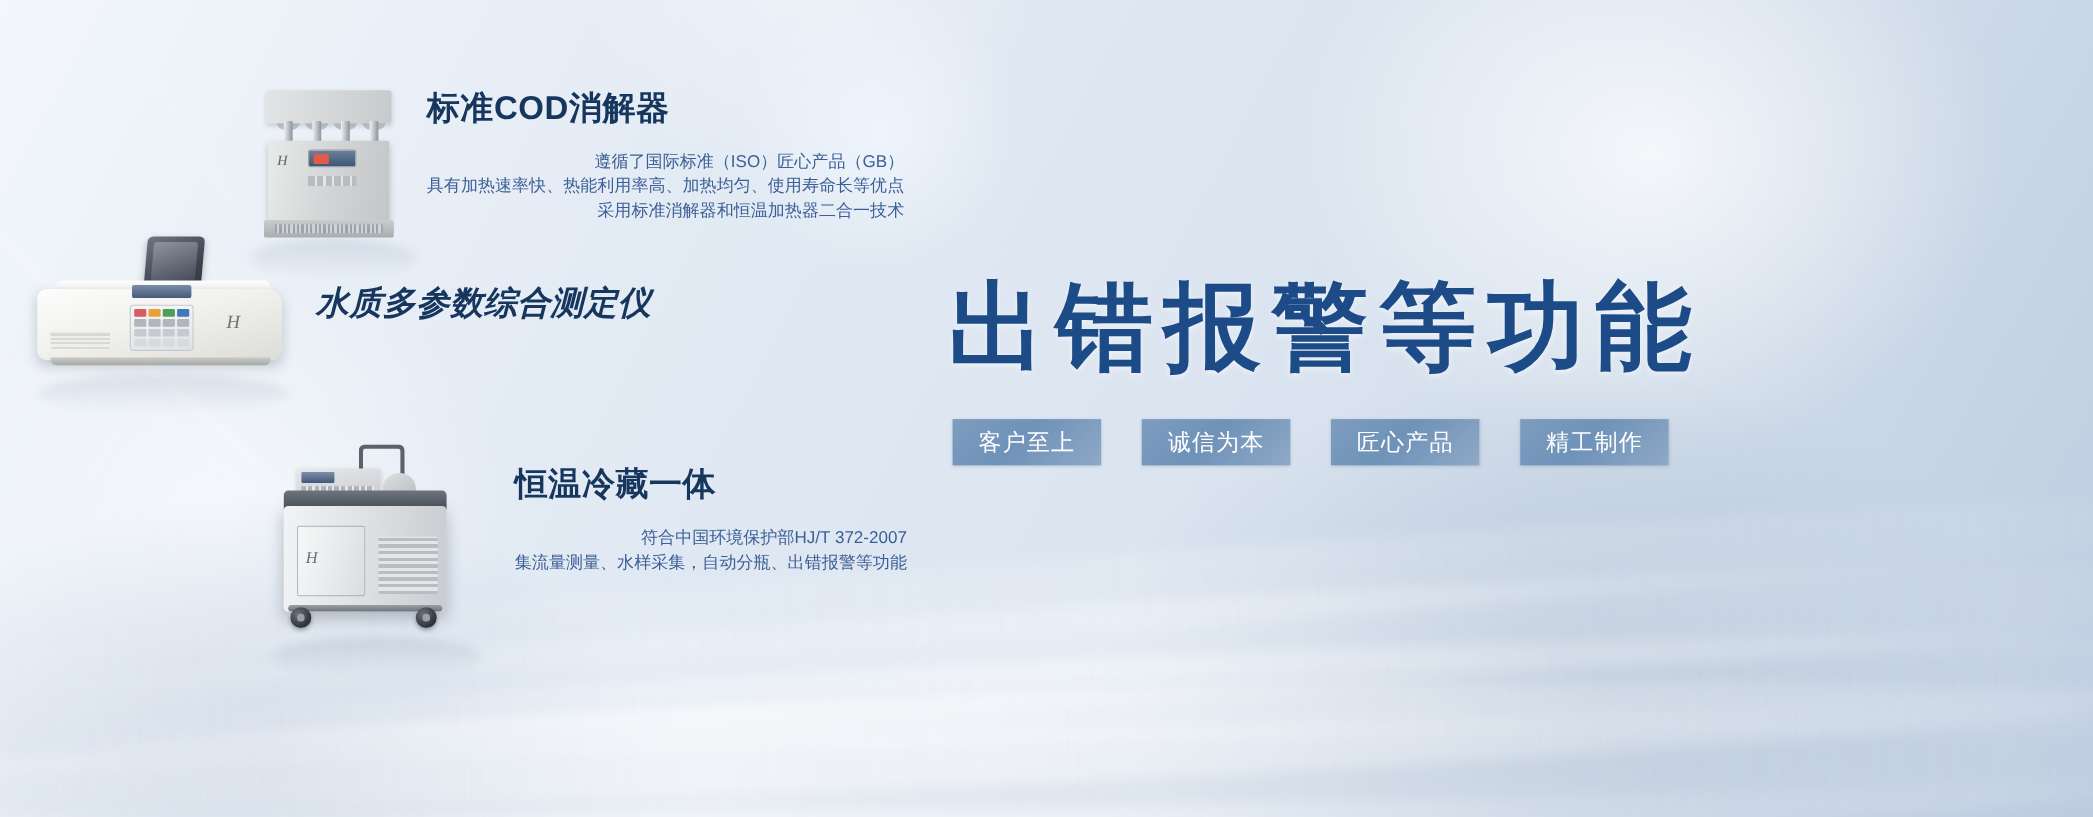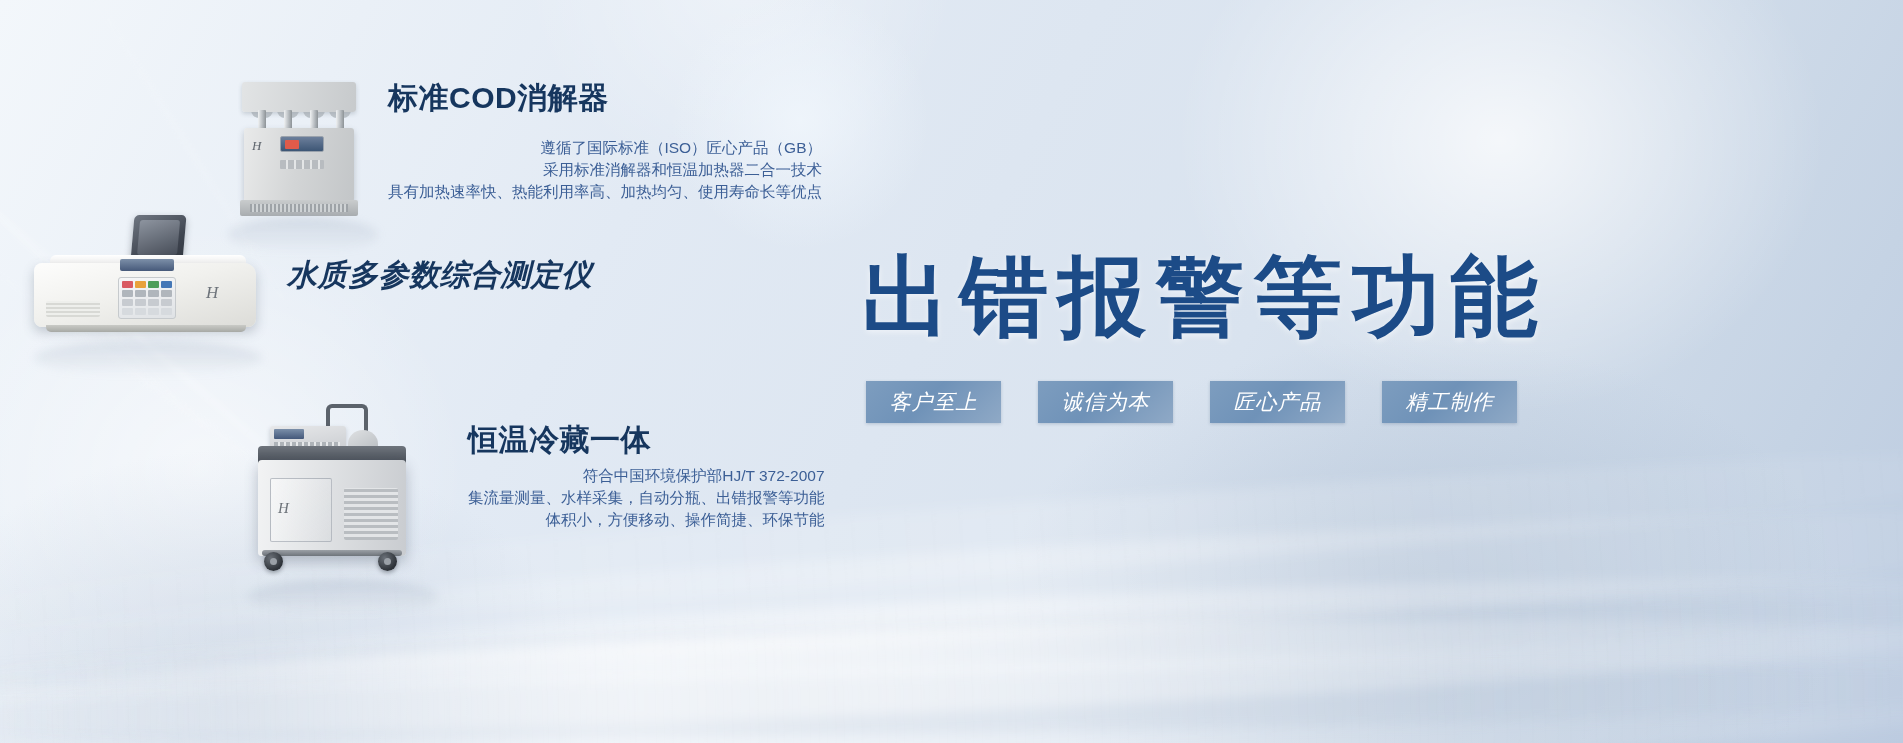--- a/index.html
+++ b/index.html
@@ -114,42 +114,41 @@
     white-space:nowrap;
     text-align:right;
   }
   .p-desc div { white-space:nowrap; }
 
   #prod1 { left:388px; top:78px; }
   #prod1 .p-desc { margin-top:18px; }
   #prod2 { left:287px; top:255px;font-style:italic; }
   #prod2 .p-desc { margin-top:18px; }
   #prod3 { left:468px; top:420px; }
-  #prod3 .p-desc { margin-top:4px; }
+  #prod3 .p-desc { margin-top:18px; }
 
   
   #headline {
     position:absolute; left:862px; top:238px;
     font-size:88px; font-weight:bold;
     color:#1c4b87;
     letter-spacing:10px;
     white-space:nowrap;
     text-shadow:0 2px 6px rgba(255,255,255,.55);
   }
   #badge-row {
     position:absolute; left:866px; top:381px;
     display:flex; gap:37px;
   }
   .badge {
     width:135px; height:42px;
     display:flex; align-items:center; justify-content:center;
     color:#ffffff; font-size:21px; letter-spacing:1px;
     background:linear-gradient(135deg,#7d9dbf 0%,#6f92b8 45%,#8fa9c6 100%);
     box-shadow:0 1px 3px rgba(60,85,120,.25);
-    font-style:italic;
   }
 
   
   .equip { position:absolute; }
 
   
   #img-cod { left:228px; top:42px; width:150px; height:175px; }
   #img-cod .body {
     position:absolute; left:16px; top:86px; width:110px; height:74px;
     background:linear-gradient(100deg,#e9eaea 0%,#d3d5d6 48%,#c3c6c8 100%);
@@ -452,35 +451,34 @@
     <div class="axle"></div>
     <div class="wheel wl"></div>
     <div class="wheel wr"></div>
     <div class="reflect"></div>
   </div>
 
   <div class="product" id="prod1">
     <div class="p-title">标准COD消解器</div>
     <div class="p-desc">
       <div>遵循了国际标准（ISO）匠心产品（GB）</div>
+      <div>具有加热速率快、热能利用率高、加热均匀、使用寿命长等优点</div>
       <div>采用标准消解器和恒温加热器二合一技术</div>
-      <div>具有加热速率快、热能利用率高、加热均匀、使用寿命长等优点</div>
     </div>
   </div>
 
   <div class="product" id="prod2">
     <div class="p-title">水质多参数综合测定仪</div>
   </div>
 
   <div class="product" id="prod3">
     <div class="p-title">恒温冷藏一体</div>
     <div class="p-desc">
       <div>符合中国环境保护部HJ/T 372-2007</div>
       <div>集流量测量、水样采集，自动分瓶、出错报警等功能</div>
-      <div>体积小，方便移动、操作简捷、环保节能</div>
     </div>
   </div>
 
   <div id="headline">出错报警等功能</div>
 
   <div id="badge-row">
     <div class="badge">客户至上</div>
     <div class="badge">诚信为本</div>
     <div class="badge">匠心产品</div>
     <div class="badge">精工制作</div>

